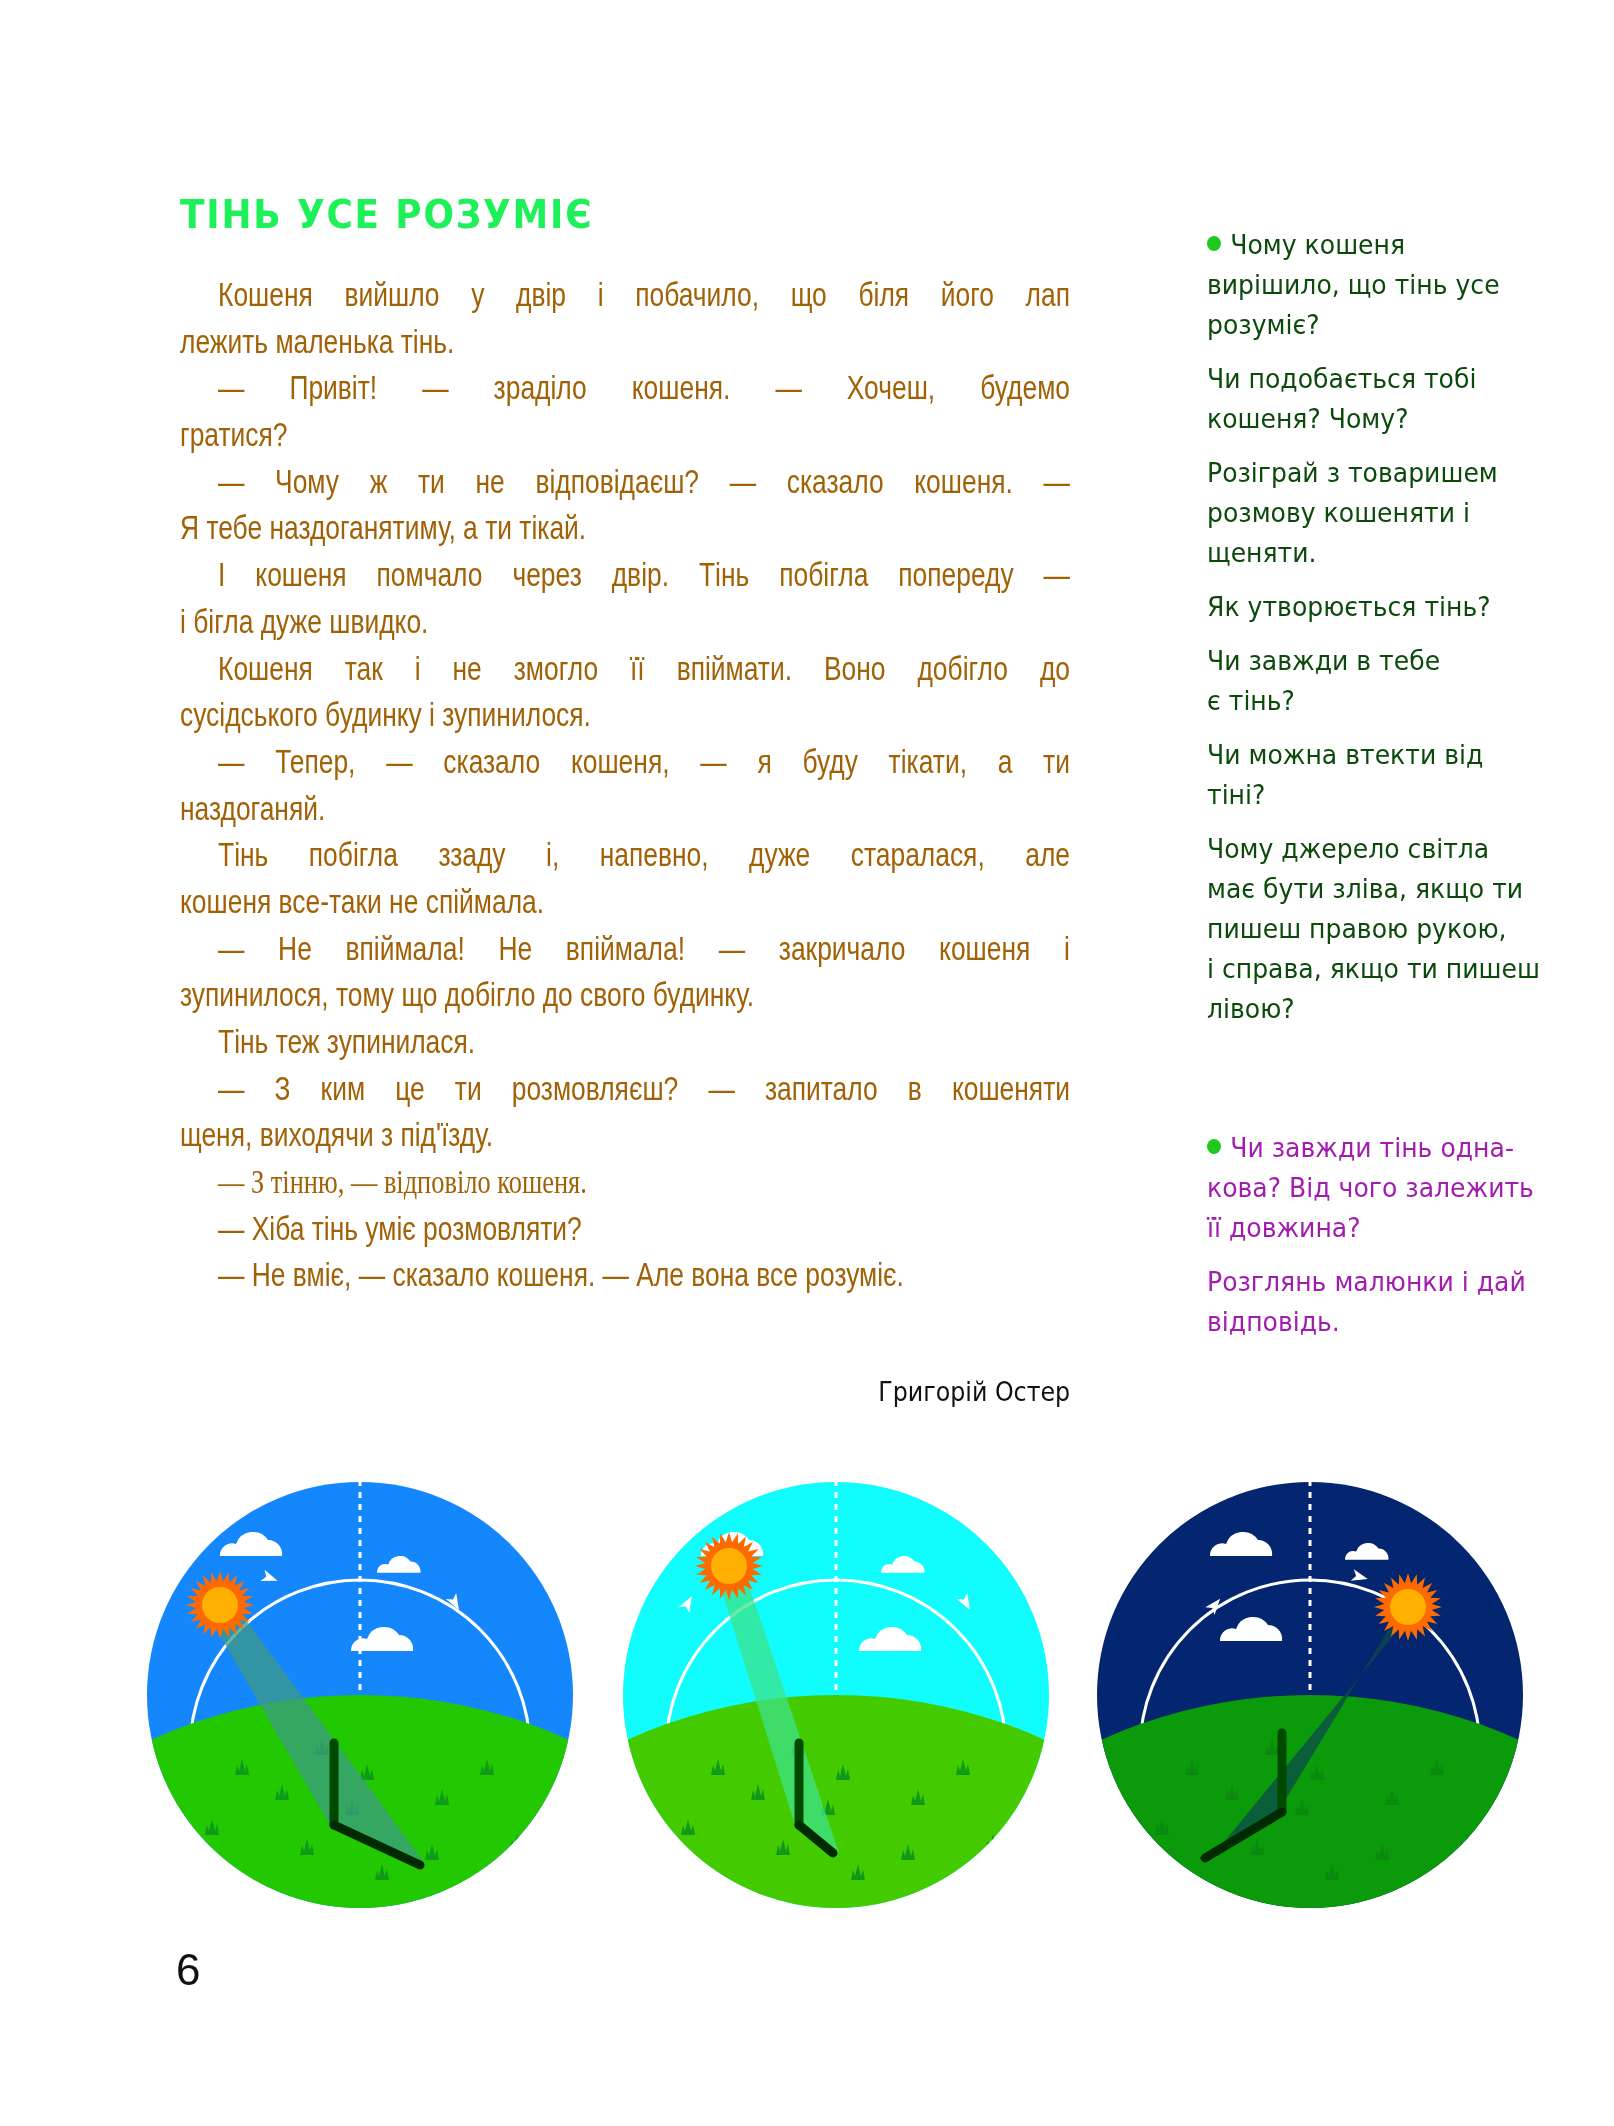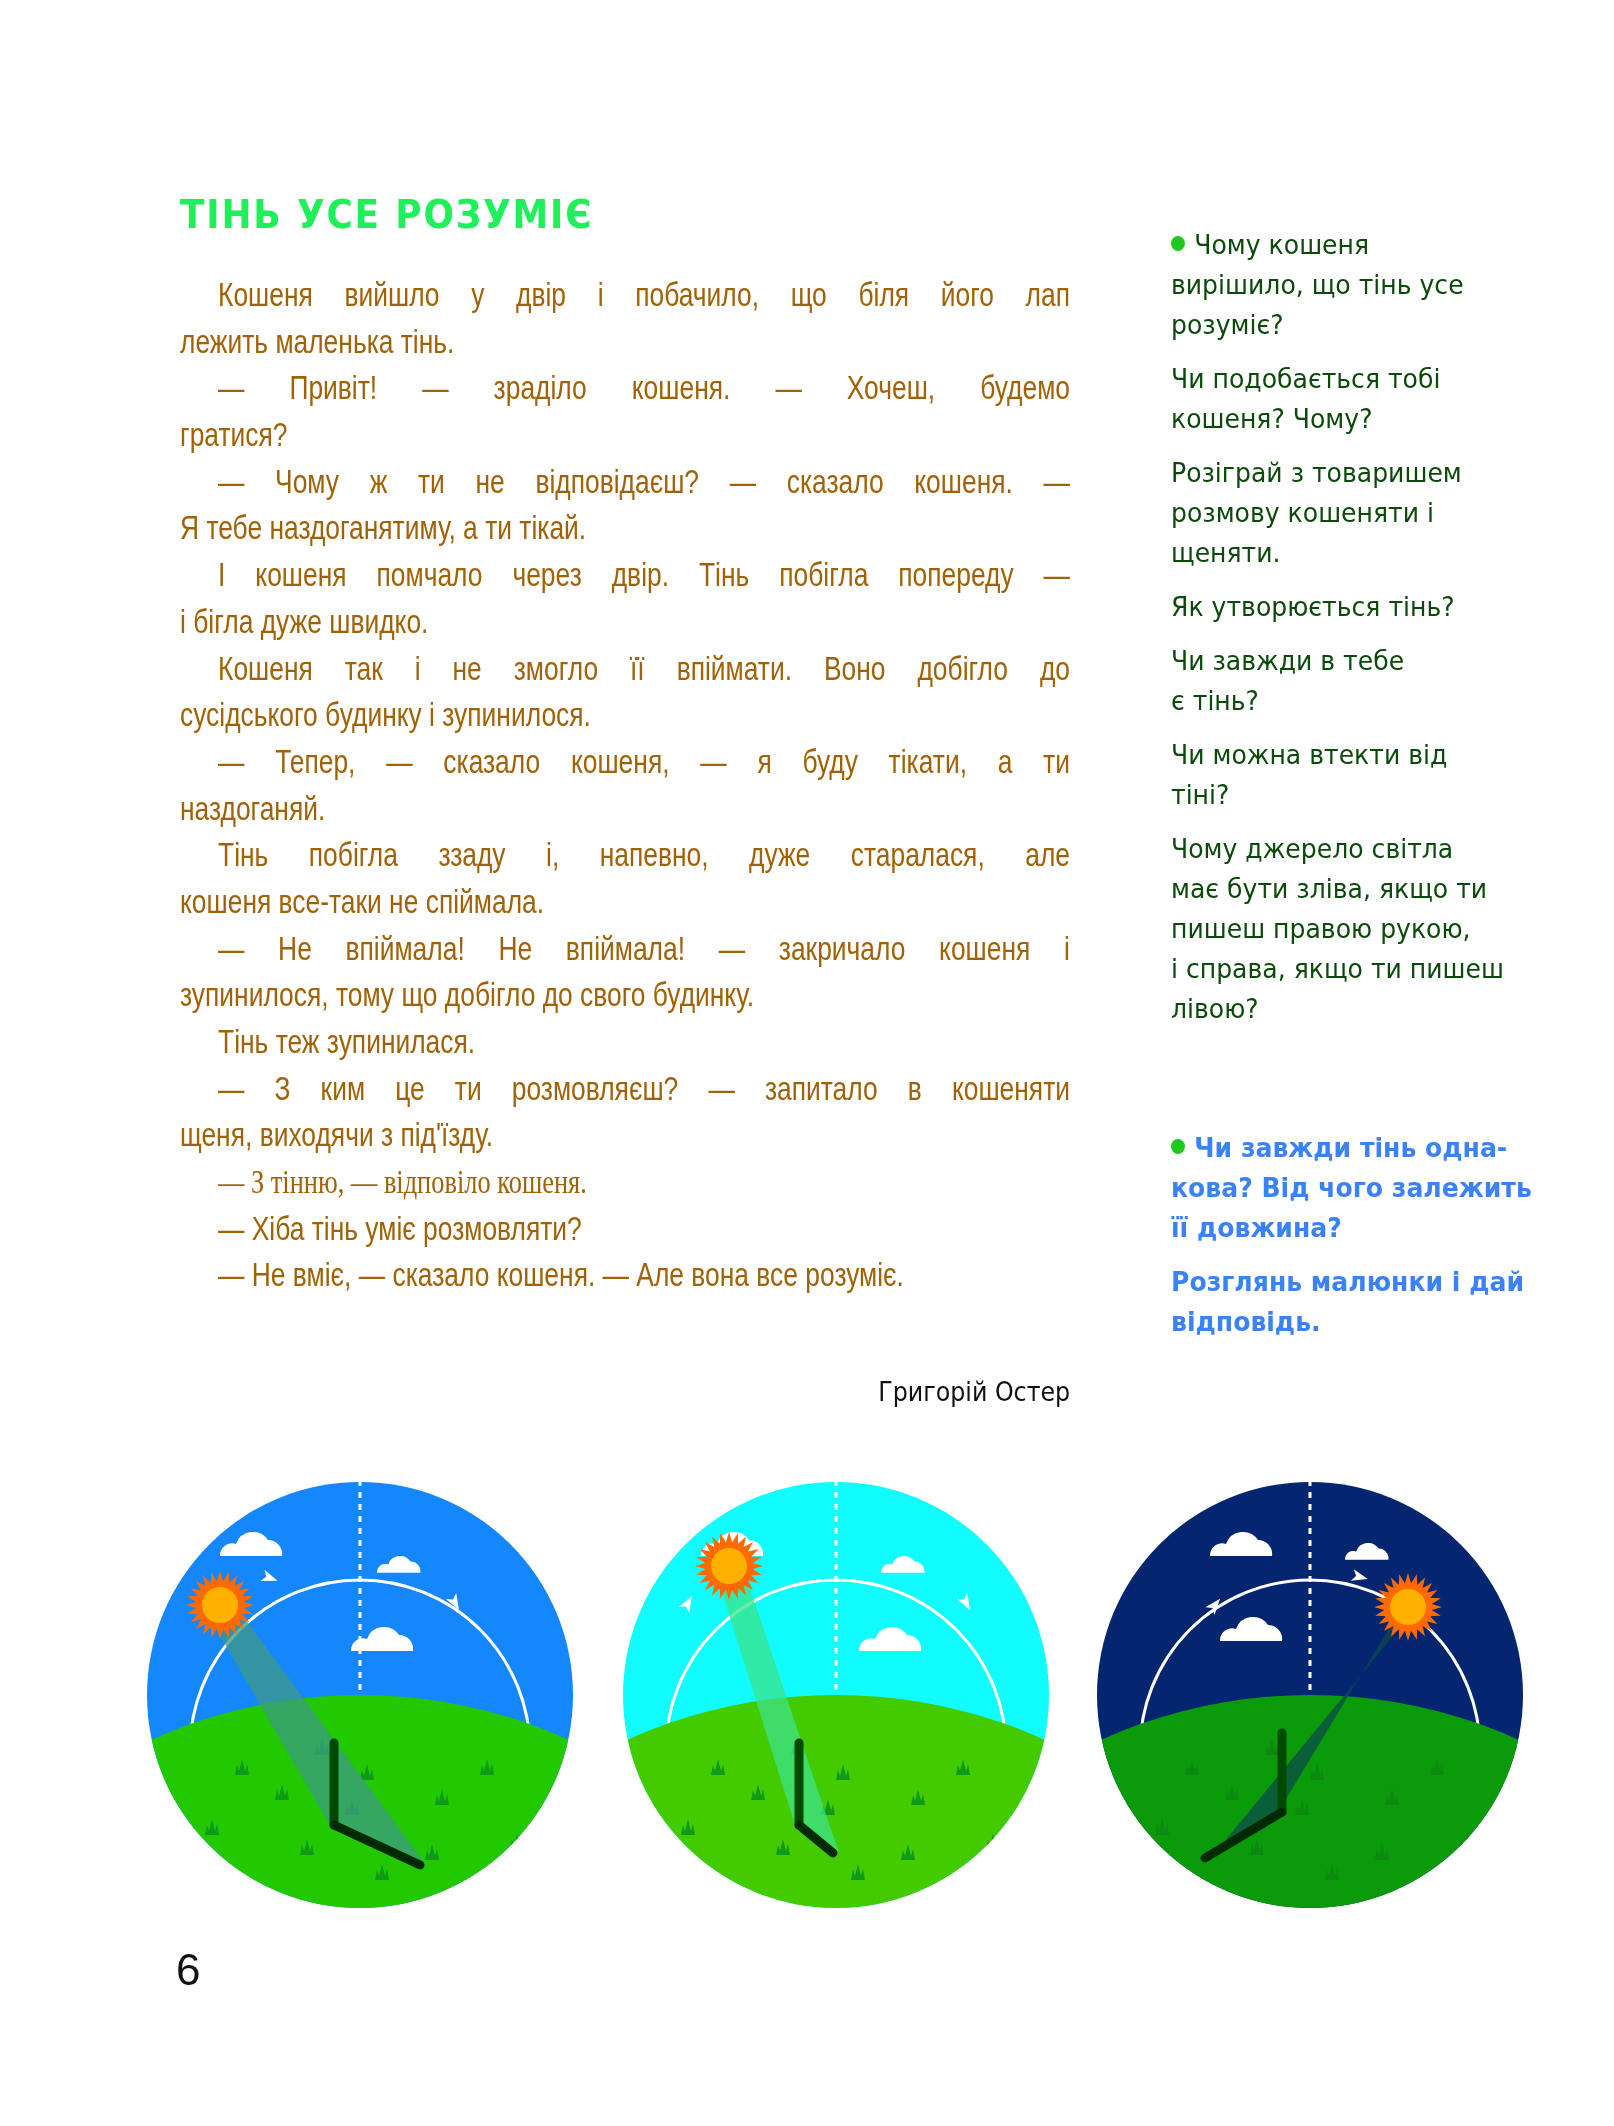--- a/index.html
+++ b/index.html
@@ -19,21 +19,21 @@
     white-space: nowrap; overflow: visible;
   }
   .story .line > span { display: inline-block; transform-origin: left center; }
 
   .author {
     position: absolute; right: 544px; top: 1376px;
     font-family: "DejaVu Sans", sans-serif; font-size: 27px; color: #111;
     transform: scaleX(0.88); transform-origin: right top;
   }
 
-  .side { position: absolute; left: 1171px; width: 340px; font-family: "DejaVu Sans", sans-serif; color: #0c4a0c; font-size: 27px; line-height: 40px; transform-origin: left top; }
+  .side { position: absolute; left: 1207px; width: 340px; font-family: "DejaVu Sans", sans-serif; color: #0c4a0c; font-size: 27px; line-height: 40px; transform-origin: left top; }
   .side .q { margin: 0 0 14px 0; transform: scaleX(0.93); transform-origin: left top; white-space: nowrap; }
   .side .dot { display: inline-block; width: 15px; height: 15px; border-radius: 50%; background: #1ec81e; margin-right: 10px; vertical-align: 3px; }
   .side1 { top: 225px; }
   .side2 { top: 1128px; }
 
   .pageno { position: absolute; left: 176px; top: 1945px; font-family: "Liberation Sans", sans-serif; font-size: 44px; color: #111; }
 
   .illus { position: absolute; top: 1480px; width: 430px; height: 430px; }
   .illus svg { width: 430px; height: 430px; display: block; }
   .illus1 { left: 145px; }
@@ -99,21 +99,21 @@
       <div><span>тіні?</span></div>
     </div>
     <div class="q">
       <div><span>Чому джерело світла</span></div>
       <div><span>має бути зліва, якщо ти</span></div>
       <div><span>пишеш правою рукою,</span></div>
       <div><span>і справа, якщо ти пишеш</span></div>
       <div><span>лівою?</span></div>
     </div>
   </div>
-<div class="side side2" id="side2" style="color: #3b82f6; font-weight: bold;">
+<div class="side side2" id="side2" style="color: #a21caf;">
     <div class="q">
       <div><span class="dot" style="background: rgb(30, 200, 30);"></span><span>Чи завжди тінь одна-</span></div>
       <div><span>кова? Від чого залежить</span></div>
       <div><span>її довжина?</span></div>
     </div>
     <div class="q">
       <div><span>Розглянь малюнки і дай</span></div>
       <div><span>відповідь.</span></div>
     </div>
   </div>

